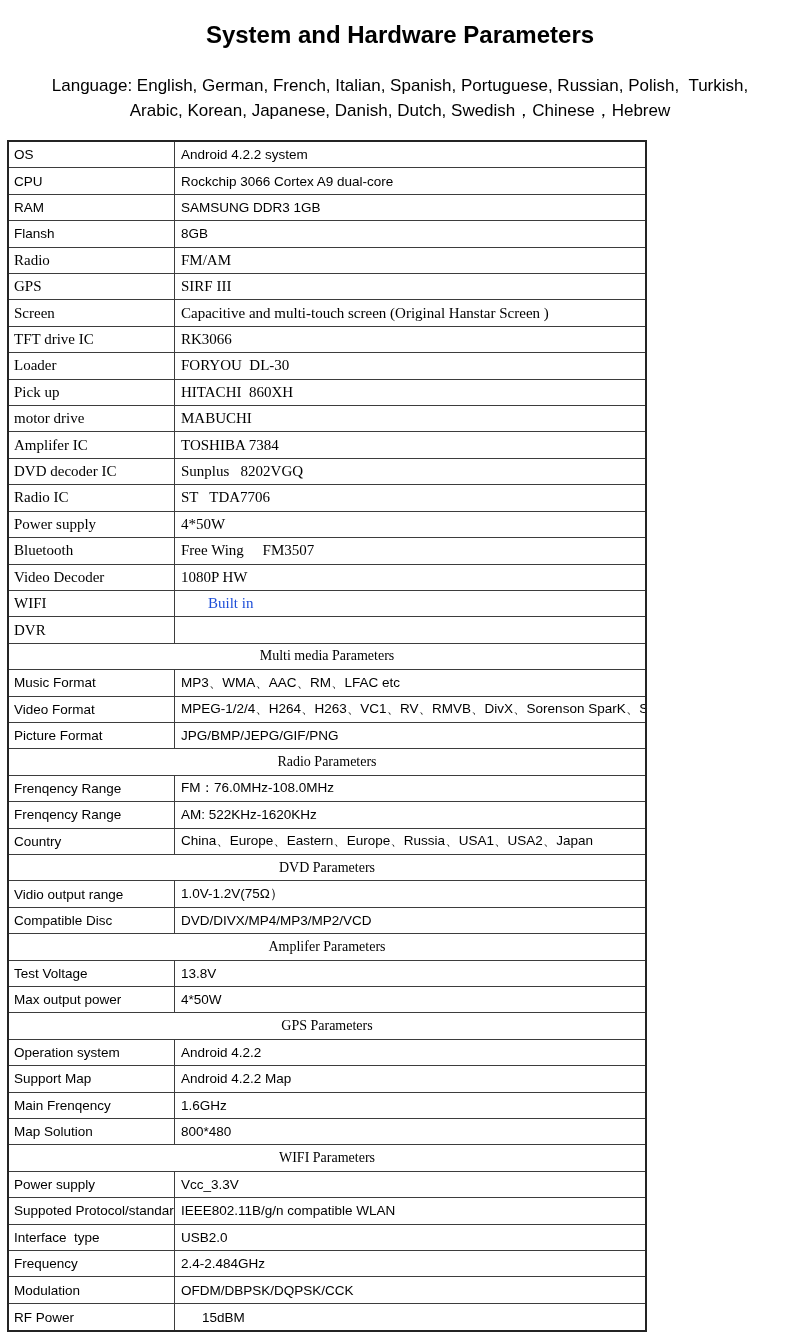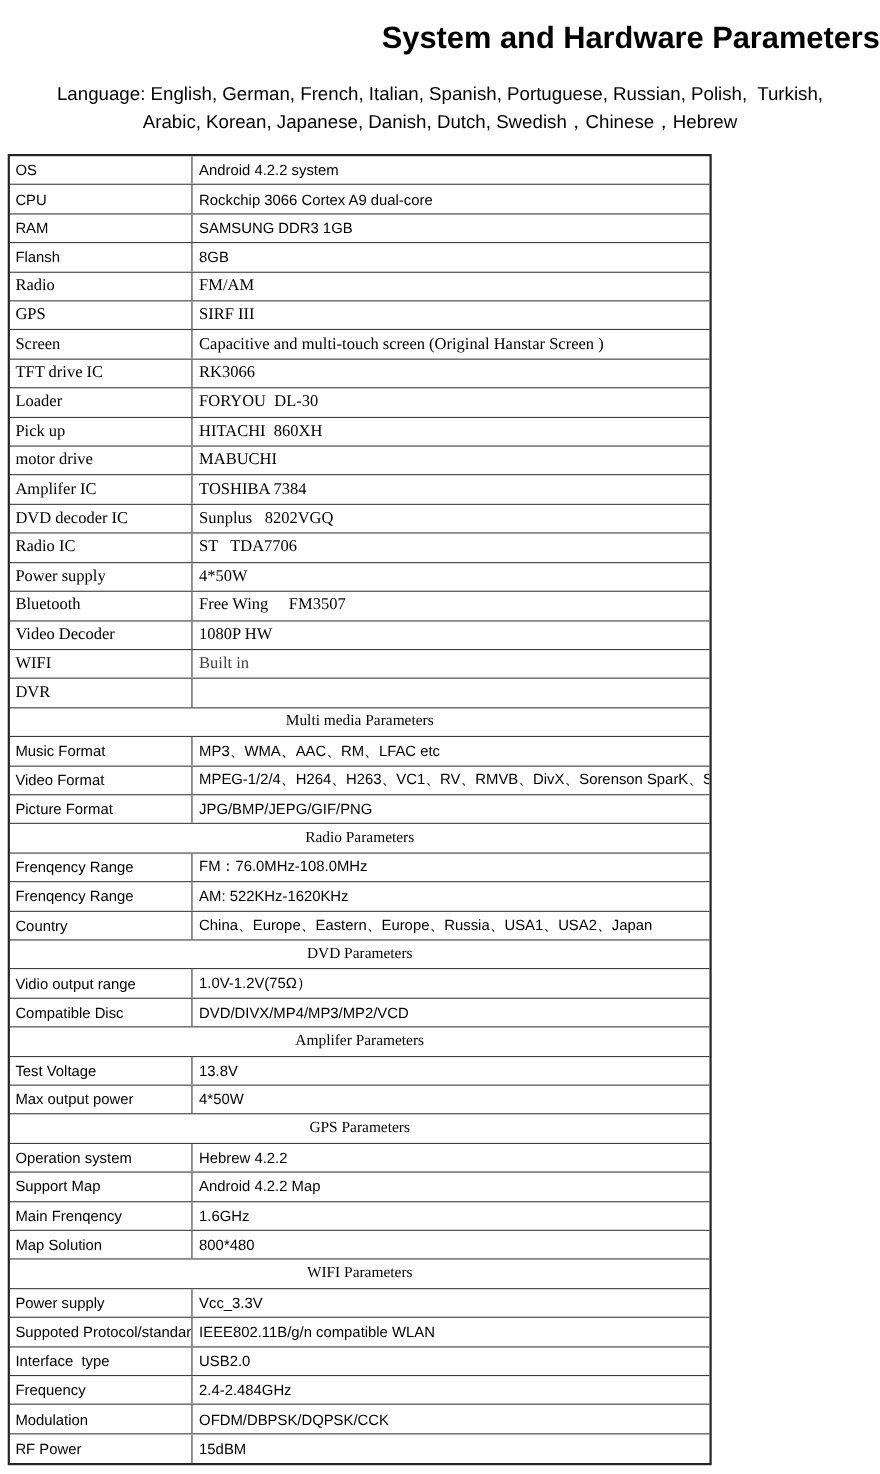--- a/index.html
+++ b/index.html
@@ -10,22 +10,22 @@
   }
   body {
     font-family: "Liberation Sans", sans-serif;
     color: #000000;
     position: relative;
     height: 1340px;
     overflow: hidden;
   }
   .page-title {
     margin: 20px 0 0 0;
-    text-align: right;
-    font-size: 28px;
+    text-align: center;
+    font-size: 24px;
     line-height: 30px;
     font-weight: bold;
     font-family: "Liberation Sans", sans-serif;
     white-space: pre;
   }
   .lang-block {
     margin-top: 23px;
   }
   .lang-line {
     margin: 0;
@@ -44,20 +44,21 @@
   .row {
     display: flex;
     box-sizing: border-box;
     height: 26.42px;
     border-bottom: 1px solid #3d3d3d;
     align-items: stretch;
     overflow: hidden;
   }
   .row:last-child {
     border-bottom: none;
+    gap: 21px;
   }
   .cell-label {
     width: 166px;
     flex: 0 0 166px;
     box-sizing: border-box;
     border-right: 1px solid #3d3d3d;
     padding-left: 5px;
     display: flex;
     align-items: center;
     white-space: pre;
@@ -166,21 +167,21 @@
     <div class="row serif">
       <div class="cell-label">Bluetooth</div>
       <div class="cell-value">Free Wing     FM3507</div>
     </div>
     <div class="row serif">
       <div class="cell-label">Video Decoder</div>
       <div class="cell-value">1080P HW</div>
     </div>
     <div class="row serif">
       <div class="cell-label">WIFI</div>
-      <div class="cell-value" style="color: #404040;">Built in</div>
+      <div class="cell-value" style="color: #1d4ed8; margin-left: 27px;">Built in</div>
     </div>
     <div class="row serif">
       <div class="cell-label">DVR</div>
     </div>
     <div class="row section-row">
       <div class="cell-section">Multi media Parameters</div>
     </div>
     <div class="row sans">
       <div class="cell-label">Music Format</div>
       <div class="cell-value">MP3、WMA、AAC、RM、LFAC etc</div>
@@ -228,21 +229,21 @@
     </div>
     <div class="row sans">
       <div class="cell-label">Max output power</div>
       <div class="cell-value">4*50W</div>
     </div>
     <div class="row section-row">
       <div class="cell-section">GPS Parameters</div>
     </div>
     <div class="row sans">
       <div class="cell-label">Operation system</div>
-      <div class="cell-value">Hebrew 4.2.2</div>
+      <div class="cell-value">Android 4.2.2</div>
     </div>
     <div class="row sans">
       <div class="cell-label">Support Map</div>
       <div class="cell-value">Android 4.2.2 Map</div>
     </div>
     <div class="row sans">
       <div class="cell-label">Main Frenqency</div>
       <div class="cell-value">1.6GHz</div>
     </div>
     <div class="row sans">

